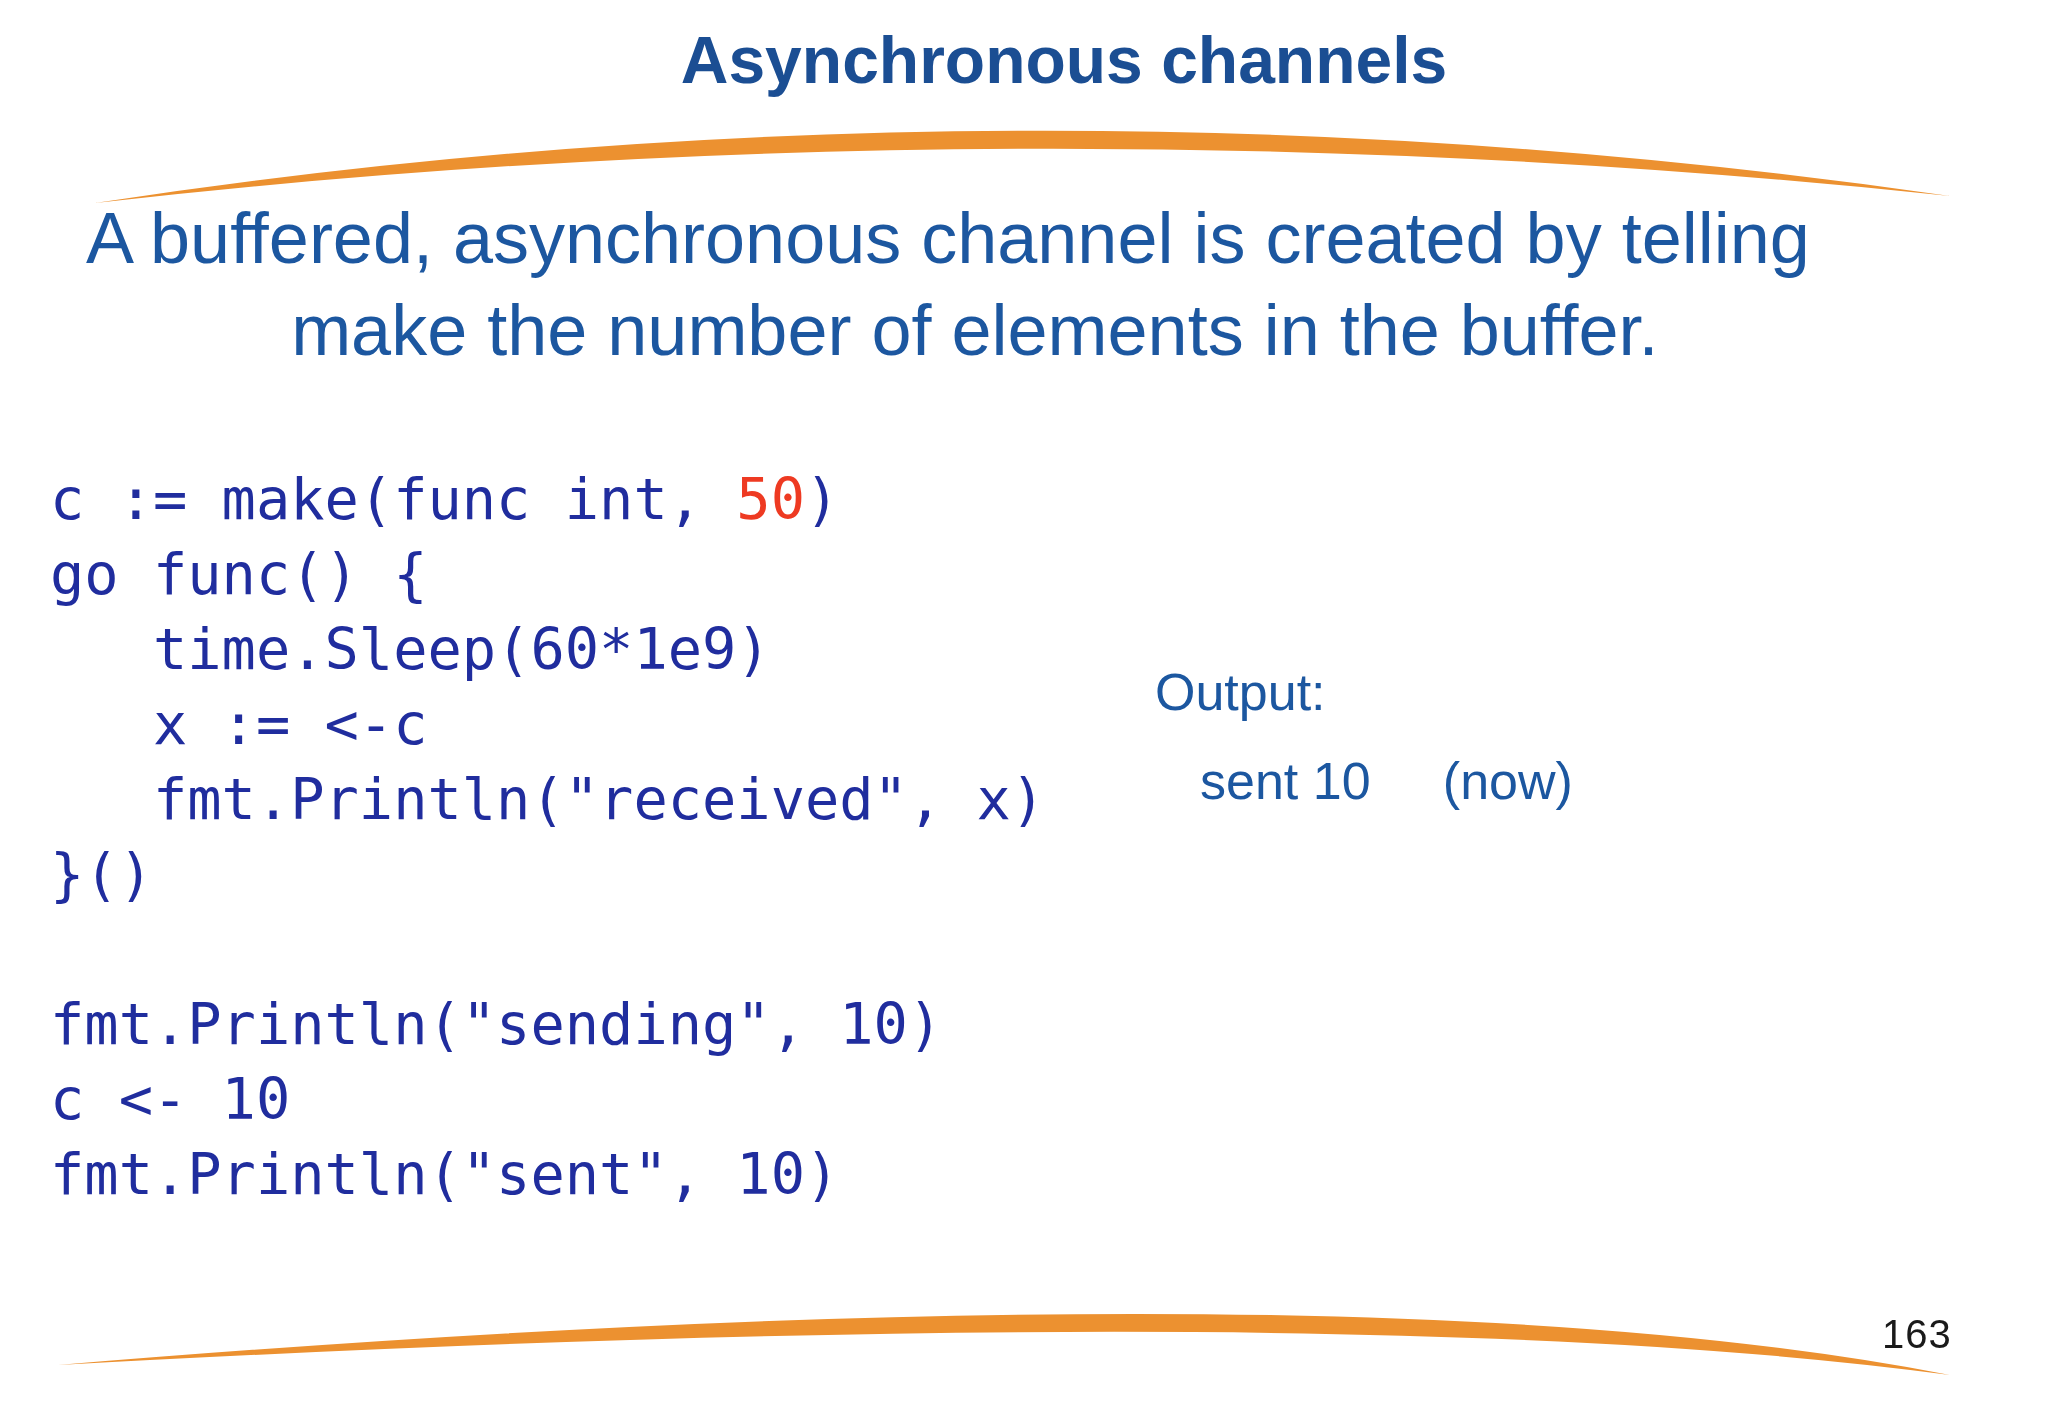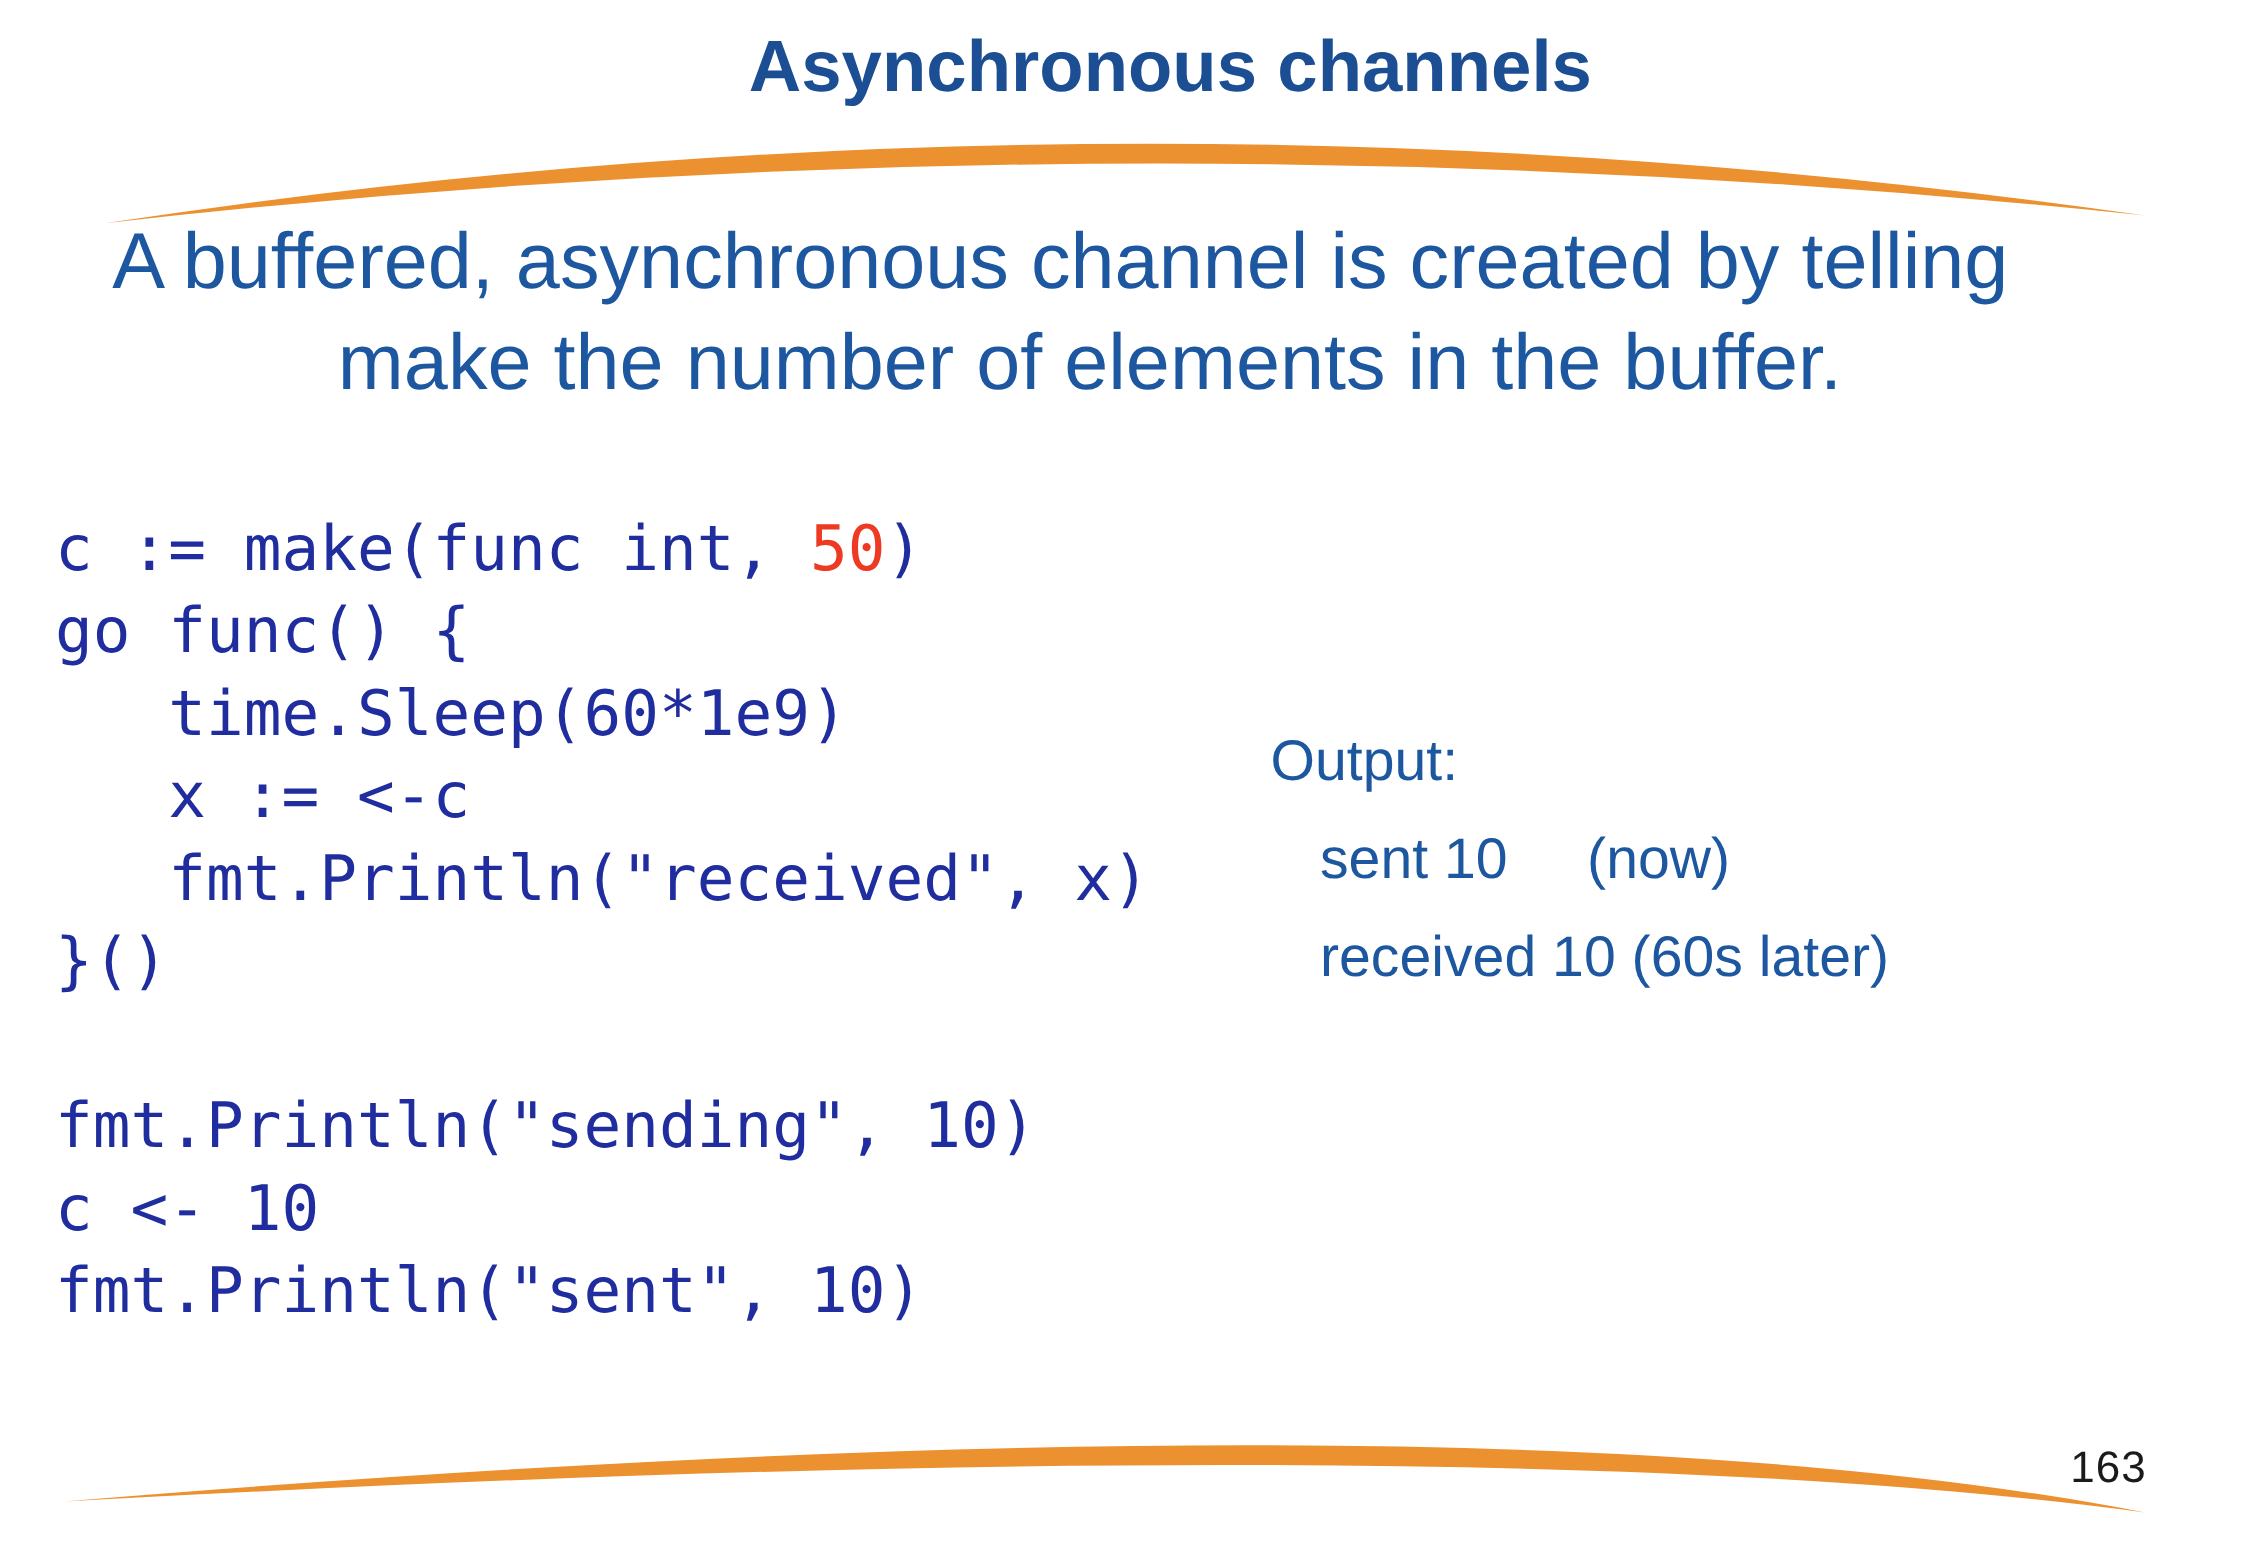--- a/index.html
+++ b/index.html
@@ -27,21 +27,21 @@
     text-align: center;
     font-size: 66px;
     font-weight: 700;
     line-height: 1.1;
     color: var(--title-blue, #1B4E93);
     white-space: pre;
   }
   .body-text {
     position: absolute;
     top: 192px;
-    left: 102px;
+    left: 86px;
     font-size: 72px;
     line-height: 92px;
     color: var(--body-blue, #1C57A0);
   }
   .body-line { white-space: pre; }
   .body-line-2 { padding-left: 54px; text-align: center; }
   .code {
     position: absolute;
     top: 462px;
     left: 50px;
@@ -99,18 +99,17 @@
       <div class="code-line"><span>}()</span></div>
       <div class="code-line"><span></span></div>
       <div class="code-line"><span>fmt.Println("sending", 10)</span></div>
       <div class="code-line"><span>c &lt;- 10</span></div>
       <div class="code-line"><span>fmt.Println("sent", 10)</span></div>
     </div>
 
   <div class="output">
     <div class="output-label">Output:</div>
     <div class="output-line indent1">sent 10     (now)</div>
-    <div class="output-line indent1">received 10 (60s later)</div>
   </div>
 
   <div class="page-number">163</div>
 
 </div>
 
 </body></html>

